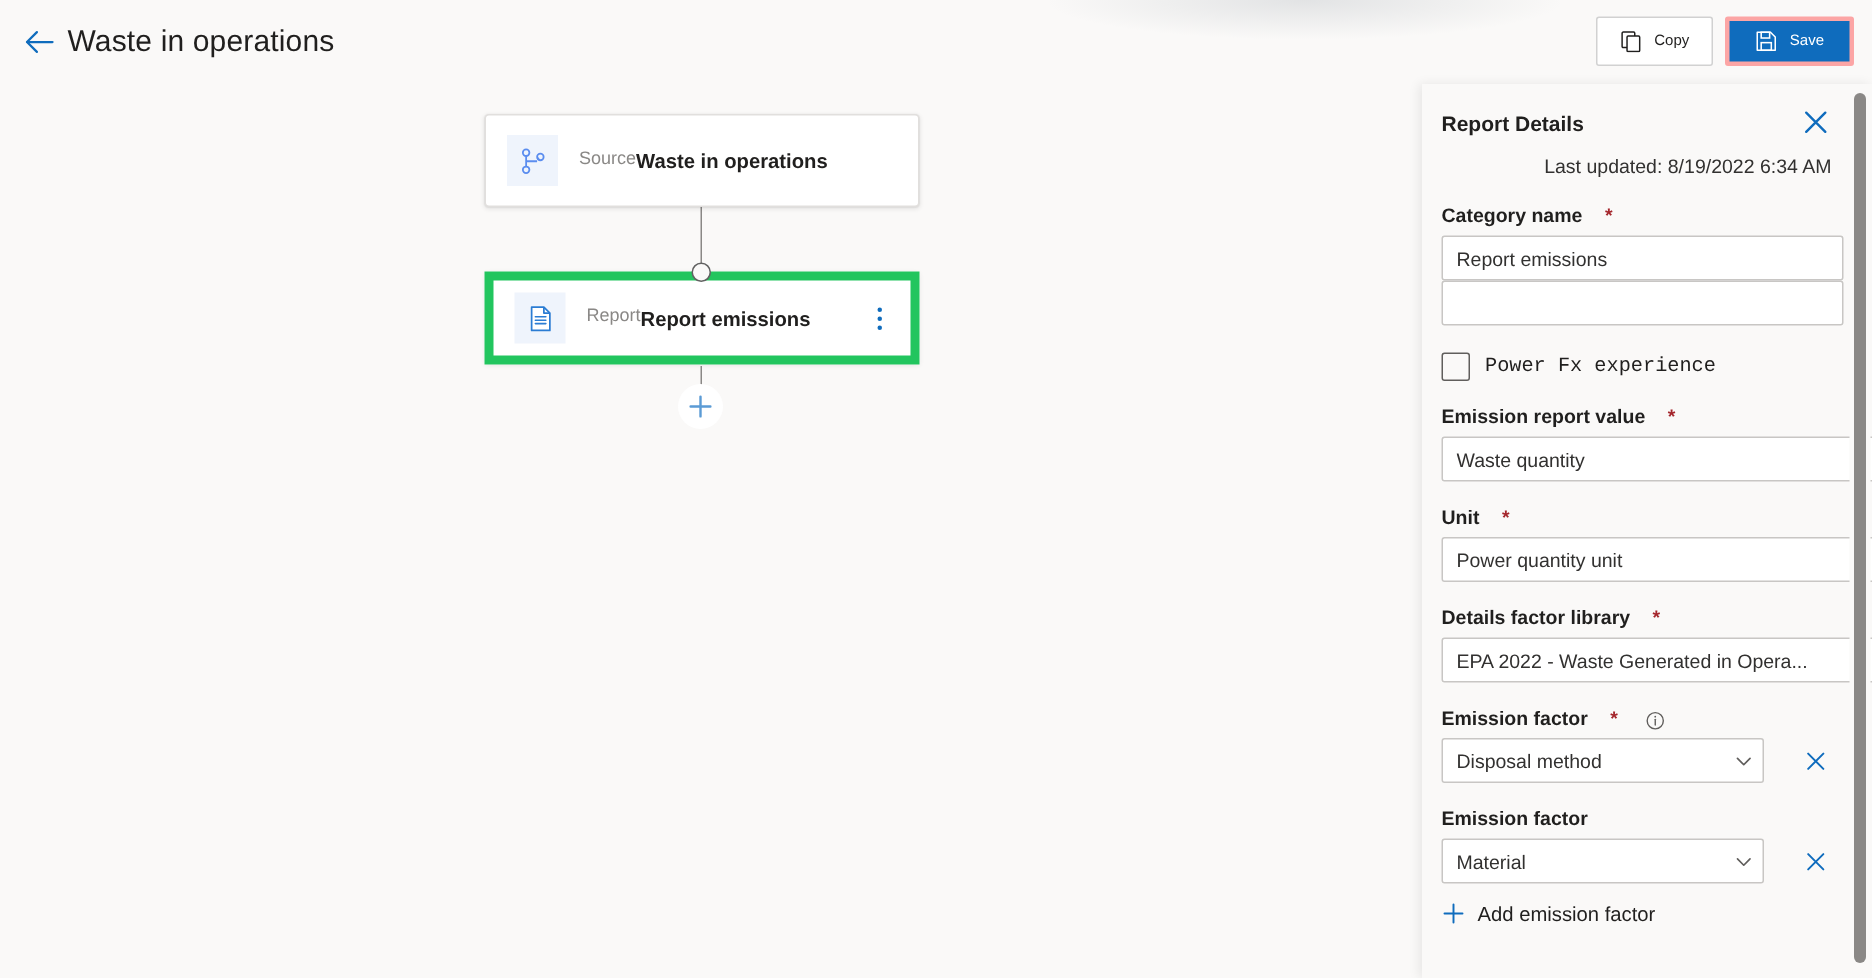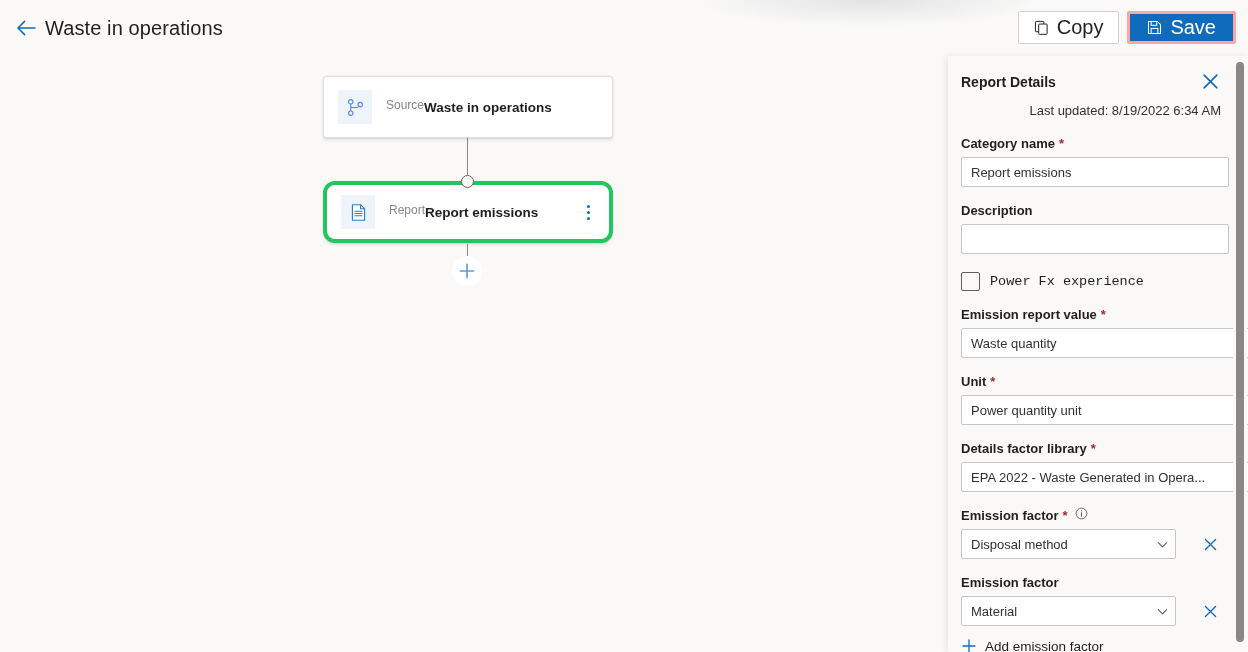--- a/index.html
+++ b/index.html
@@ -30,21 +30,21 @@
   .page-title {
     font-size: 20px; color: #201f1e; margin-left: 6px; font-weight: 400;
     letter-spacing: .1px;
   }
   .header-actions {
     position: absolute; right: 12px; top: 11px;
     display: flex; gap: 8px; align-items: center;
   }
   .btn {
     height: 33px; display: inline-flex; align-items: center; gap: 8px;
-    padding: 0 15px; font-size: 20px; cursor: pointer;
+    padding: 0 15px; font-size: 10px; cursor: pointer;
     border-radius: 2px; white-space: nowrap;
   }
   .btn-secondary {
     background: #ffffff; border: 1px solid #d1d1d1; color: #201f1e;
   }
   .btn-primary {
     background: #0f6cbd; border: 3px solid #fca5a5; color: #ffffff;
     padding: 0 17px;
   }
 
@@ -58,22 +58,22 @@
     position: absolute;
     width: 290px; height: 62px;
     background: #ffffff;
     border: 1px solid #e1dfdd;
     border-radius: 3px;
     display: flex; align-items: center;
     box-shadow: 0 1.2px 3.6px rgba(0,0,0,0.09), 0 0.3px 0.9px rgba(0,0,0,0.06);
     cursor: pointer;
   }
   .node.selected {
-    border: 4px solid #22c55e;
-    border-radius: 12px;
+    border: 6px solid #22c55e;
+    border-radius: 0;
   }
   .node-icon {
     width: 34px; height: 34px; margin-left: 14px; flex: 0 0 auto;
     background: #eff4fc;
     display: flex; align-items: center; justify-content: center;
   }
   .node-text { margin-left: 14px; display: flex; justify-content: center; }
   .node-kind { font-size: 12px; color: #8a8886; line-height: 15px; }
   .node-name { font-size: 13.5px; color: #201f1e; font-weight: bold; line-height: 18px; margin-top: 1px; }
   .node-menu {
@@ -105,21 +105,21 @@
     overflow: hidden;
   }
   #panel-inner { position: absolute; top: 0; left: 0; width: 286px; height: 100%; padding: 16px 13px 0 13px; }
   .panel-title-row { display: flex; align-items: flex-start; justify-content: space-between; }
   .panel-title { font-size: 14px; font-weight: bold; color: #201f1e; line-height: 20px; }
   .panel-close { width: 22px; height: 22px; display: flex; align-items: center; justify-content: center; cursor: pointer; margin-top: -2px; }
   .panel-sub { font-size: 13px; color: #323130; margin-top: 10px; line-height: 18px; text-align: right; }
 
   .field-label {
     font-size: 13px; color: #201f1e; font-weight: bold;
-    margin-top: 15px; margin-bottom: 5px; display: flex; align-items: flex-start; gap: 4px;
+    margin-top: 15px; margin-bottom: 5px; display: flex; align-items: flex-end; gap: 15px;
     line-height: 17px;
   }
   .req { color: #a4262c; font-weight: bold; font-size: 13px; }
   .info-icon { display: inline-flex; align-items: center; margin-left: 3px; cursor: pointer; }
 
   .text-input {
     width: 268px; height: 30px; background: #ffffff;
     border: 1px solid #c8c6c4; border-radius: 2px;
     font-size: 13px; color: #323130; padding: 0 9px;
     font-family: "Liberation Sans", sans-serif;
@@ -256,23 +256,20 @@
     <div class="panel-sub">Last updated: 8/19/2022 6:34 AM</div>
 
     
     <div class="field-label">
       <span>Category name</span>
       <span class="req">*</span>
     </div>
     <input class="text-input" type="text" value="Report emissions" style="">
 
     
-    <div class="field-label">
-      <span>Description</span>
-    </div>
     <input class="text-input" type="text" value="" style="">
 
     
     <div class="checkbox-row">
       <div class="checkbox"></div>
       <div class="checkbox-label">Power Fx experience</div>
     </div>
 
     
     <div class="field-label">

